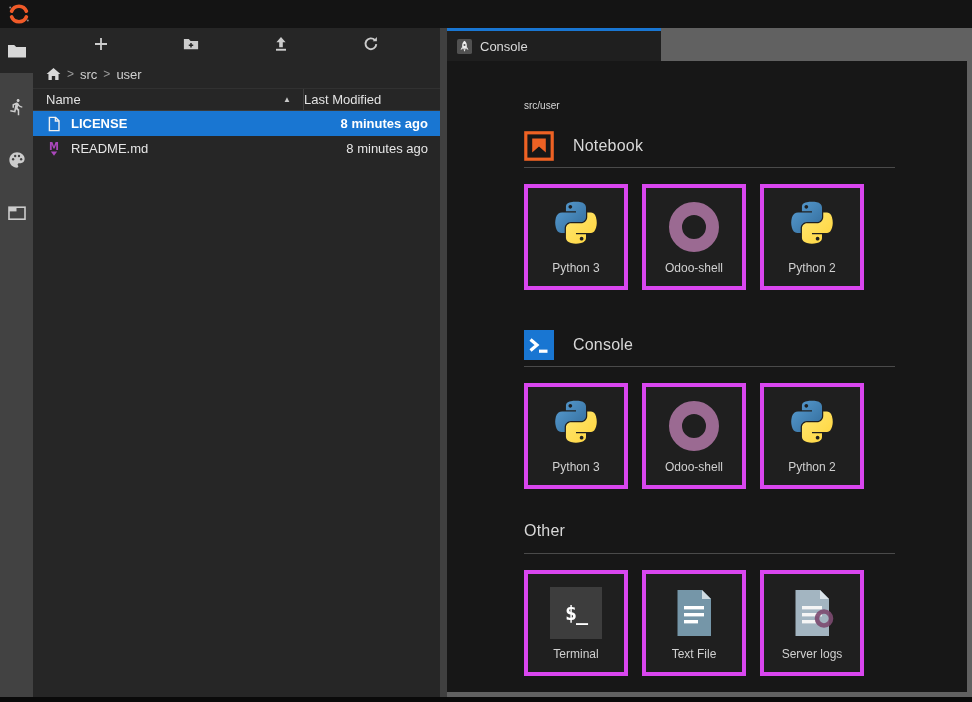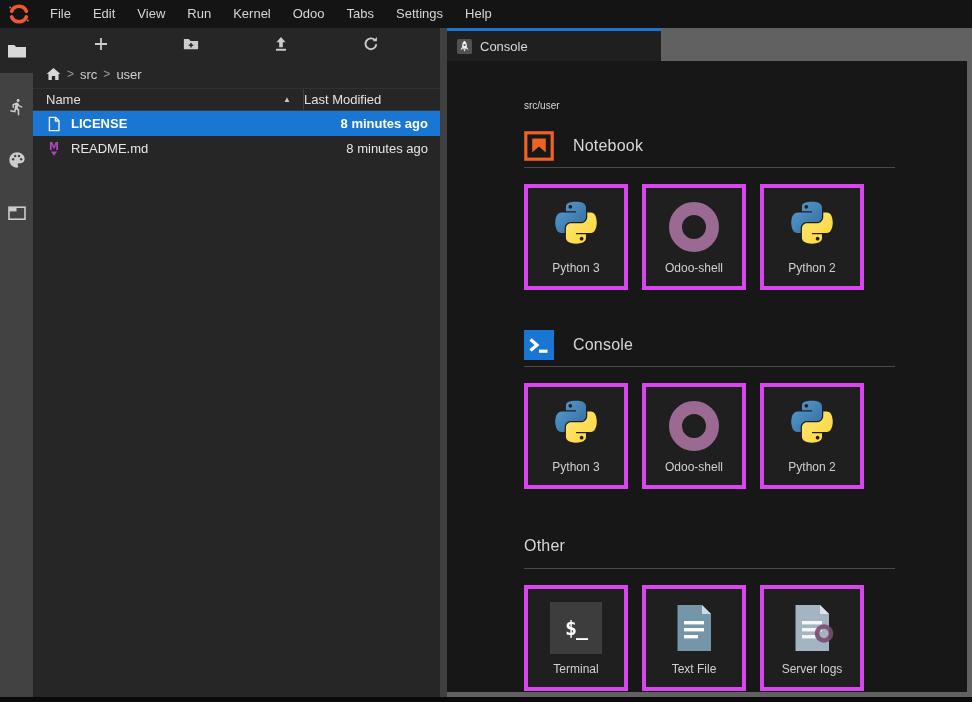--- a/index.html
+++ b/index.html
@@ -52,21 +52,21 @@
   .tabbar { height:33px; display:flex; }
   .dock-tab { width:214px; background:#1f1f1f; border-top:3px solid #1976d2;
     display:flex; align-items:center; gap:8px; padding-left:10px;
     font-size:13px; color:#d9d9d9; }
   .dock-tab .icon { width:15px; height:15px; }
   .dock-content { position:absolute; left:0; top:33px; right:5px; bottom:5px;
     background:#171717; overflow:hidden; }
   .launcher { padding:39px 72px 0 77px; }
   .cwd { font-size:10px; color:#d8d8d8; margin-bottom:20px; }
   .section:not(:first-of-type) { margin-top:40px; }
-  .section.no-icon { margin-top:48px; }
+  .section.no-icon { margin-top:33px; }
   .section-header { display:flex; align-items:center; gap:19px; height:30px; }
   .section.no-icon .section-header { height:18px; }
   .section-header .icon { width:30px; height:30px; flex:none; }
   .section-title { font-size:16px; color:#d8d8d8; letter-spacing:.2px; }
   .section-divider { height:1px; background:#4a4a4a; margin-top:6px; }
   .section.no-icon .section-divider { margin-top:13px; }
   .cards { display:flex; gap:14px; margin-top:16px; }
   .card { width:104px; height:106px; background:#1f1f1f; border:4px solid #d946ef;
     display:flex; flex-direction:column; align-items:center; }
   .card-icon { width:52px; height:52px; margin-top:13px; }
@@ -83,31 +83,20 @@
 
 <div class="menubar">
   <span class="icon logo">
       <svg viewBox="0 0 22 22" fill="none">
         <path d="M3.6 8.2 a8 8 0 0 1 14.8 0" stroke="#f05a28" stroke-width="3.6" stroke-linecap="round"></path>
         <path d="M18.4 13.8 a8 8 0 0 1 -14.8 0" stroke="#f05a28" stroke-width="3.6" stroke-linecap="round"></path>
         <circle cx="2.2" cy="4.4" r="1" fill="#8a8a8a"></circle>
         <circle cx="19.8" cy="17.6" r="1" fill="#8a8a8a"></circle>
       </svg>
     </span>
-  <div id="menu-items" style="display:flex;">
-      <div class="menu-item">File</div>
-      <div class="menu-item">Edit</div>
-      <div class="menu-item">View</div>
-      <div class="menu-item">Run</div>
-      <div class="menu-item">Kernel</div>
-      <div class="menu-item">Odoo</div>
-      <div class="menu-item">Tabs</div>
-      <div class="menu-item">Settings</div>
-      <div class="menu-item">Help</div>
-    </div>
 </div>
 
 <div class="sidebar" id="sidebar">
     <div class="side-tab active" style="top: 0px; height: 45px;">
       <span class="icon">
         <svg viewBox="0 0 18 15" fill="#d8d8d8">
           <path d="M0 1.5 h6.2 l2 2 H18 V14 H0 z"></path>
         </svg>
       </span>
     </div>

